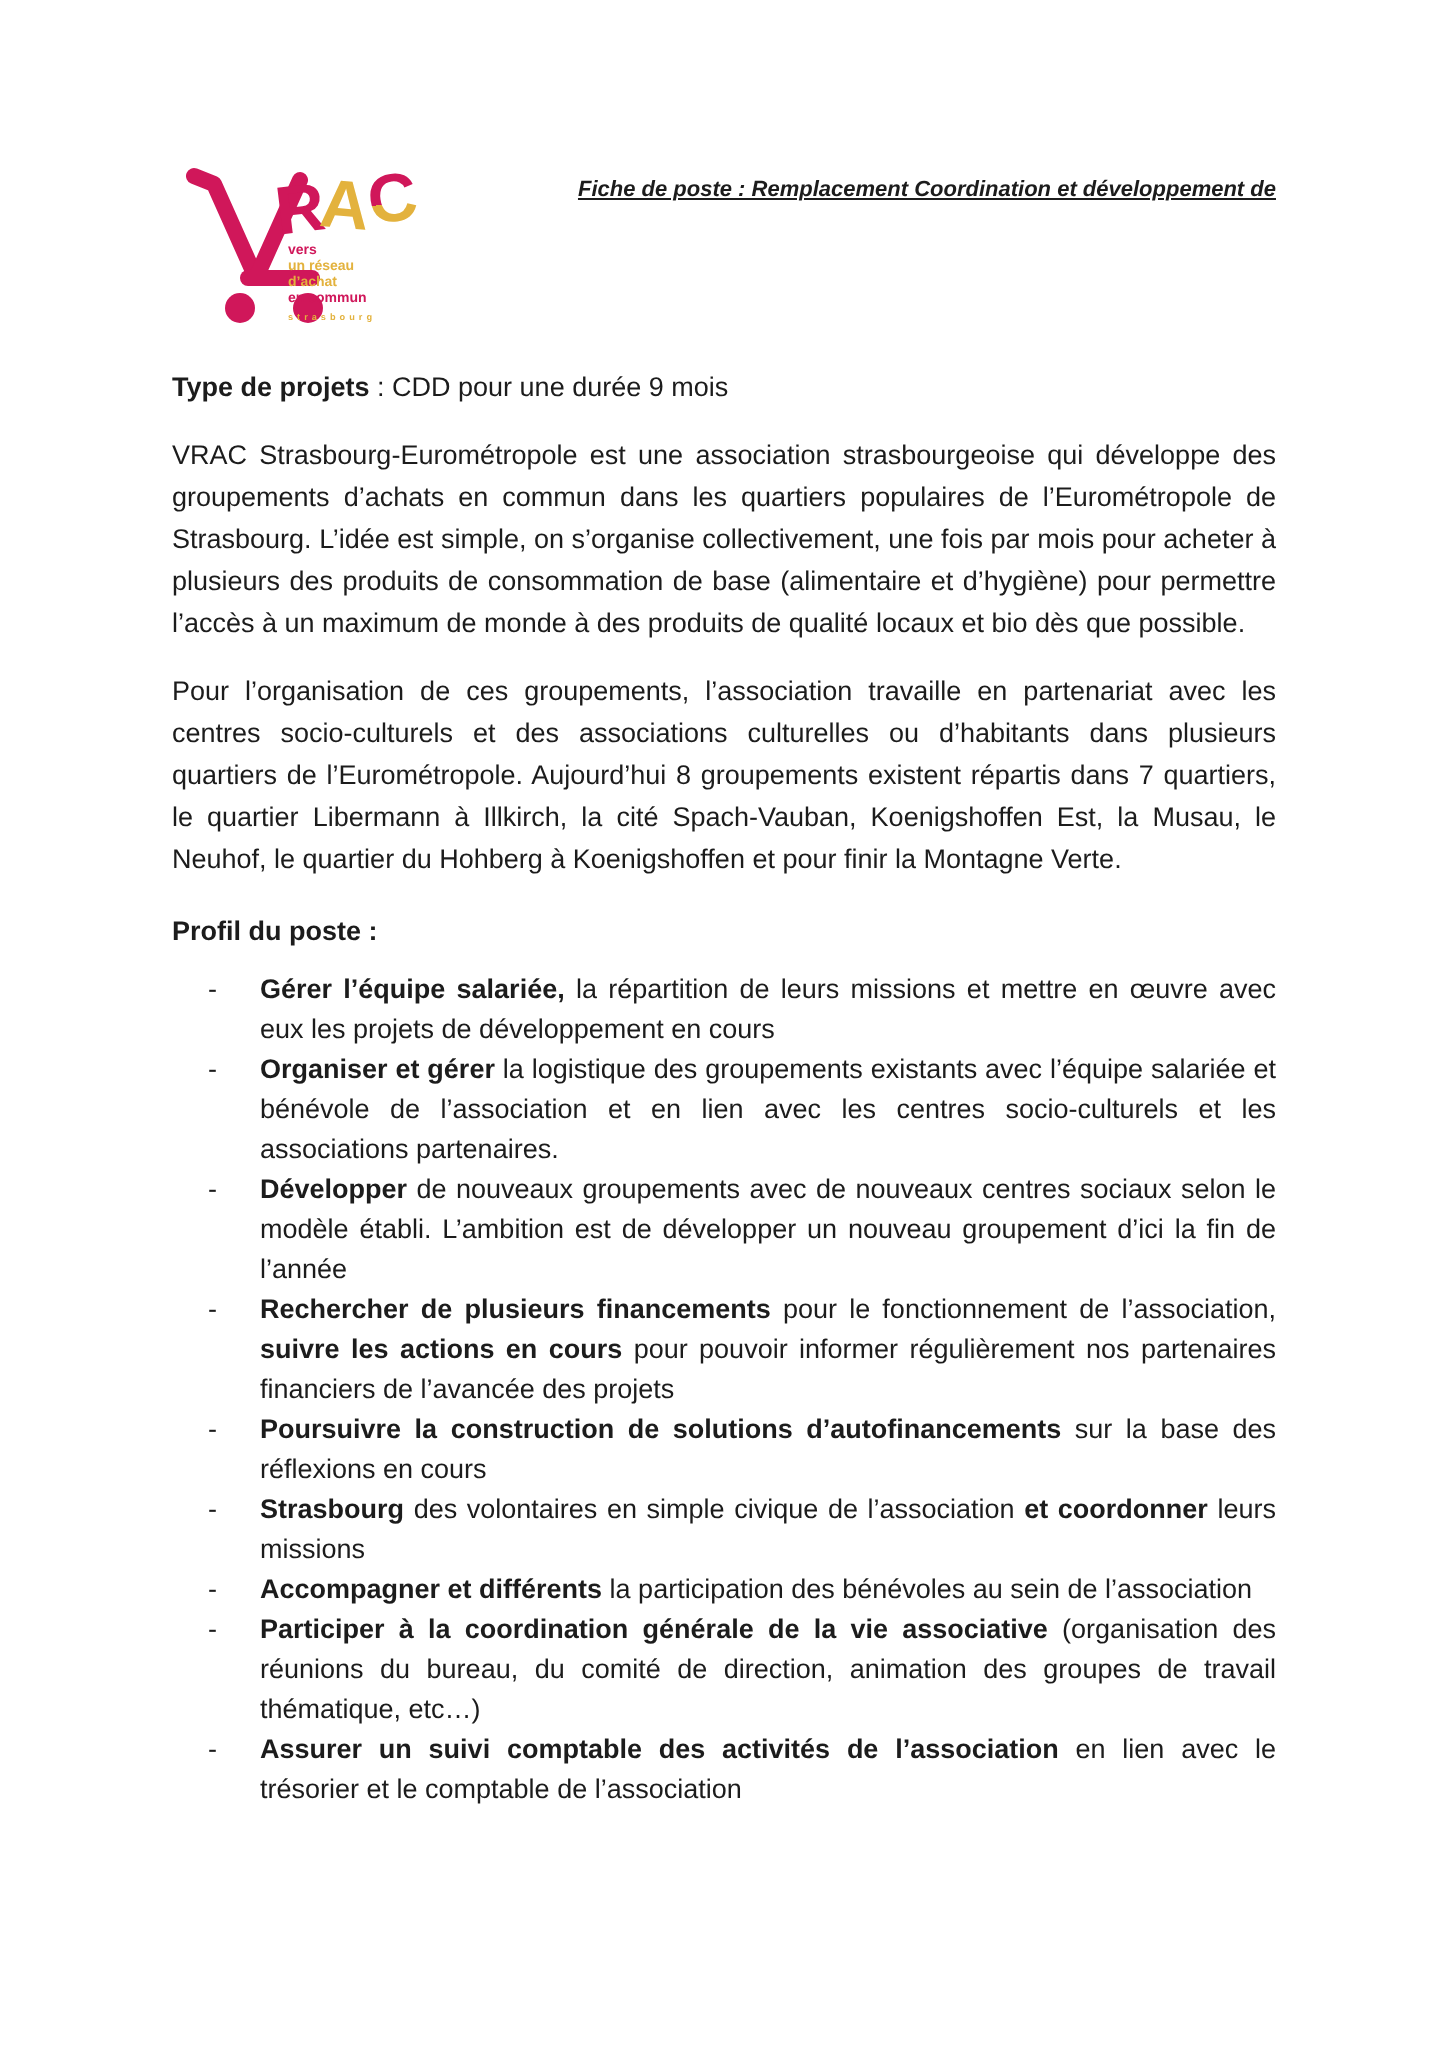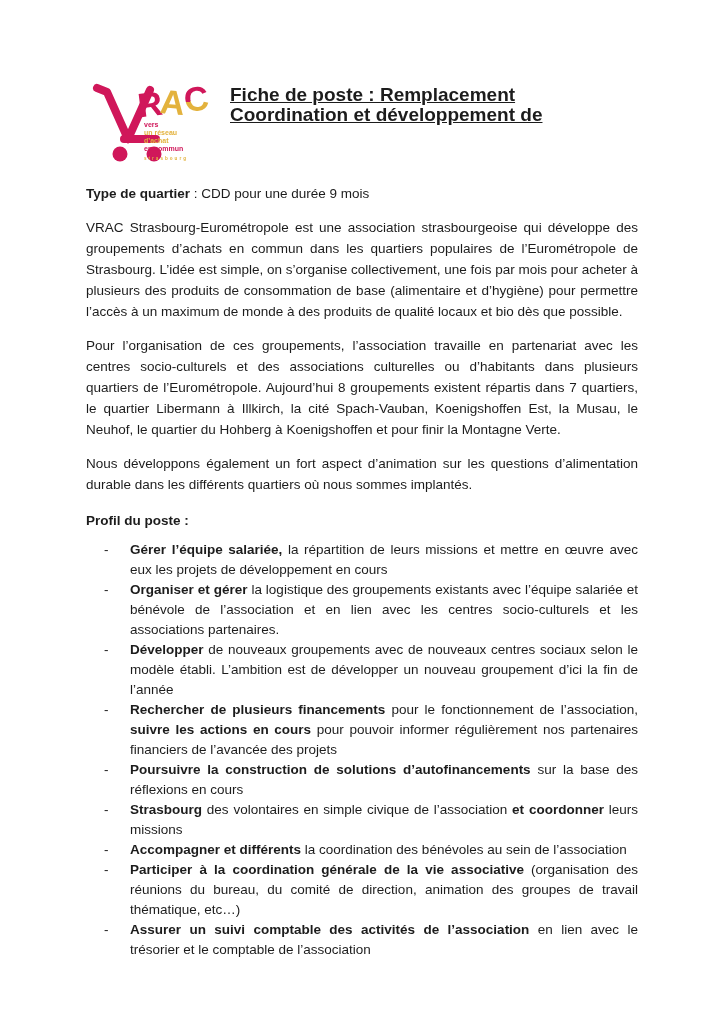--- a/index.html
+++ b/index.html
@@ -7,22 +7,23 @@
   .page{
     width:724px;height:1024px;background:#ffffff;margin:0 auto;
     box-sizing:border-box;padding:78px 86px 0 86px;position:relative;
     font-family:"Liberation Sans","DejaVu Sans",sans-serif;
     color:#1c1c1c;font-size:13.5px;line-height:21px;
   }
   
   .header{display:flex;align-items:flex-start;height:92px;}
   .logo{width:124px;height:88px;flex:0 0 auto;margin-left:6px;}
   .title-block{
-    flex:1;text-align:left;font-weight:bold;font-size:19px;line-height:20px;
+    flex:1;text-align:right;font-weight:bold;font-size:11px;line-height:20px;
     padding:7px 0 0 14px;
+    font-style:italic;
   }
   .title-block .tline{text-decoration:underline;display:block;}
   
   .contract{margin-top:13px;}
   .b{font-weight:bold;}
   p.para{margin:13px 0 0 0;text-align:justify;}
   p.h{margin:15px 0 0 0;font-weight:bold;}
   
   .missions{margin-top:9px;}
   .mission{
@@ -68,33 +69,32 @@
         <text x="52" y="73" fill="#d0175a">en commun</text>
         <text x="52" y="82" fill="#e3b23d" font-size="4.6" letter-spacing="2">strasbourg</text>
       </g>
     </svg>
 
     <div class="title-block">
       <span class="tline">Fiche de poste : Remplacement Coordination et développement de</span>
     </div>
   </div>
 
-  <p class="para contract"><span class="b">Type de quartier</span><span> : CDD pour une durée 9 mois</span></p>
+  <p class="para contract"><span class="b">Type de projets</span><span> : CDD pour une durée 9 mois</span></p>
 
   <p class="para">VRAC Strasbourg-Eurométropole est une association strasbourgeoise qui développe des groupements d’achats en commun dans les quartiers populaires de l’Eurométropole de Strasbourg. L’idée est simple, on s’organise collectivement, une fois par mois pour acheter à plusieurs des produits de consommation de base (alimentaire et d’hygiène) pour permettre l’accès à un maximum de monde à des produits de qualité locaux et bio dès que possible.</p>
   <p class="para">Pour l’organisation de ces groupements, l’association travaille en partenariat avec les centres socio-culturels et des associations culturelles ou d’habitants dans plusieurs quartiers de l’Eurométropole. Aujourd’hui 8 groupements existent répartis dans 7 quartiers, le quartier Libermann à Illkirch, la cité Spach-Vauban, Koenigshoffen Est, la Musau, le Neuhof, le quartier du Hohberg à Koenigshoffen et pour finir la Montagne Verte.</p>
-  <p class="para">Nous développons également un fort aspect d’animation sur les questions d’alimentation durable dans les différents quartiers où nous sommes implantés.</p>
 
   <p class="h">Profil du poste :</p>
 
   <div class="missions">
       <div class="mission"><span class="marker">-</span><span class="b">Gérer l’équipe salariée,</span><span> la répartition de leurs missions et mettre en œuvre avec eux les projets de développement en cours</span></div>
       <div class="mission"><span class="marker">-</span><span class="b">Organiser et gérer</span><span> la logistique des groupements existants avec l’équipe salariée et bénévole de l’association et en lien avec les centres socio-culturels et les associations partenaires.</span></div>
       <div class="mission"><span class="marker">-</span><span class="b">Développer</span><span> de nouveaux groupements avec de nouveaux centres sociaux selon le modèle établi.  L’ambition est de développer un nouveau groupement d’ici la fin de l’année</span></div>
       <div class="mission"><span class="marker">-</span><span class="b">Rechercher de plusieurs financements</span><span> pour le fonctionnement de l’association, </span><span class="b">suivre les actions en cours</span><span> pour pouvoir informer régulièrement nos partenaires financiers de l’avancée des projets</span></div>
       <div class="mission"><span class="marker">-</span><span class="b">Poursuivre la construction de solutions d’autofinancements</span><span> sur la base des réflexions en cours</span></div>
       <div class="mission"><span class="marker">-</span><span class="b">Strasbourg</span><span> des volontaires en simple civique de l’association </span><span class="b">et coordonner</span><span> leurs missions</span></div>
-      <div class="mission"><span class="marker">-</span><span class="b">Accompagner et différents</span><span> la coordination des bénévoles au sein de l’association</span></div>
+      <div class="mission"><span class="marker">-</span><span class="b">Accompagner et différents</span><span> la participation des bénévoles au sein de l’association</span></div>
       <div class="mission"><span class="marker">-</span><span class="b">Participer à la coordination générale de la vie associative</span><span> (organisation des réunions du bureau, du comité de direction, animation des groupes de travail thématique, etc…)</span></div>
       <div class="mission"><span class="marker">-</span><span class="b">Assurer un suivi comptable des activités de l’association</span><span> en lien avec le trésorier et le comptable de l’association</span></div>
     </div>
 
 </div>
 
 </body></html>

